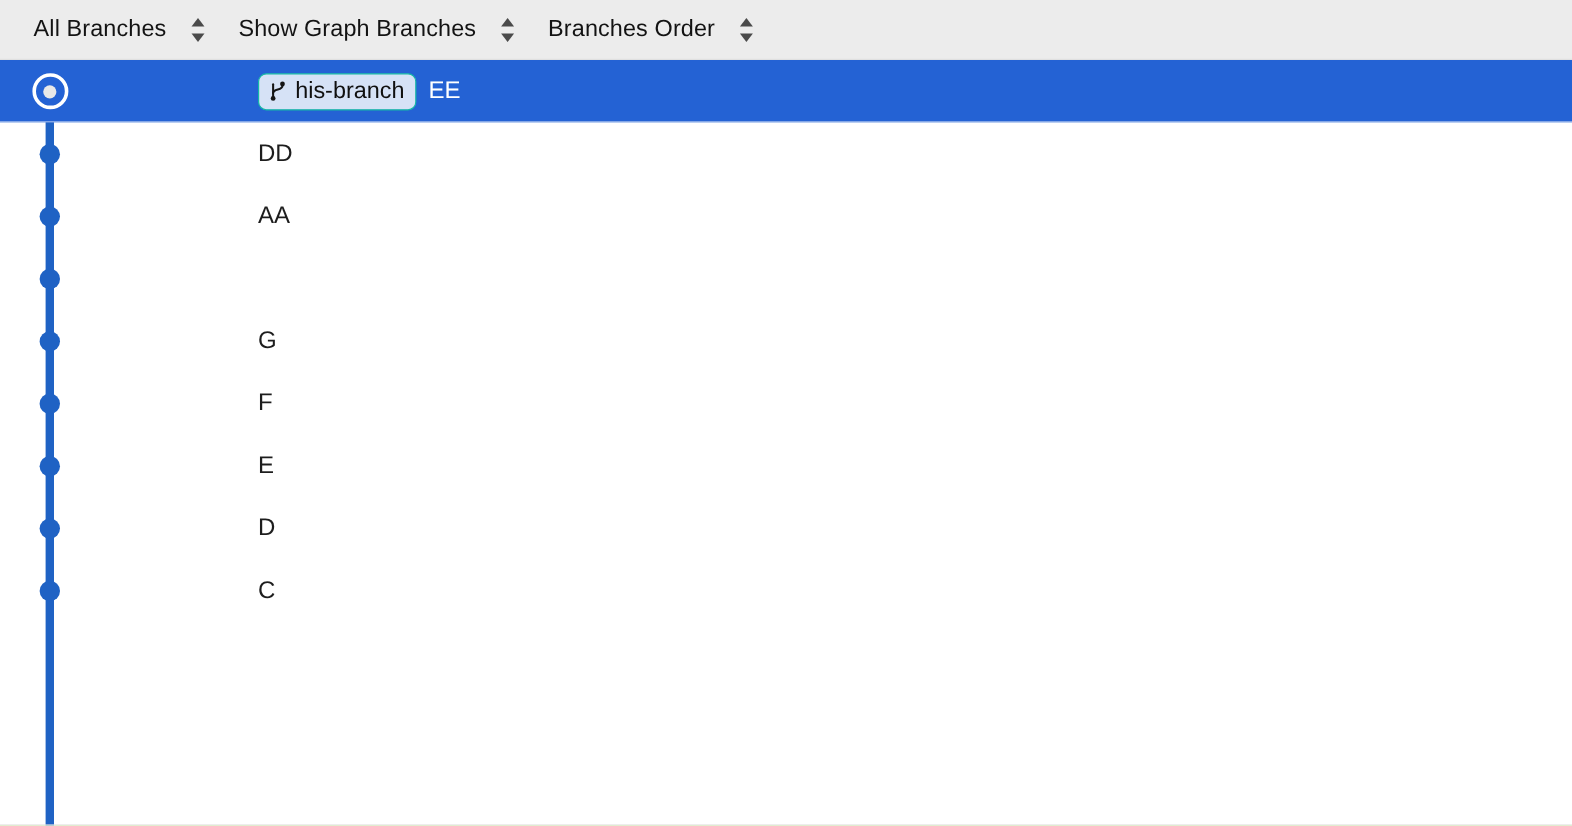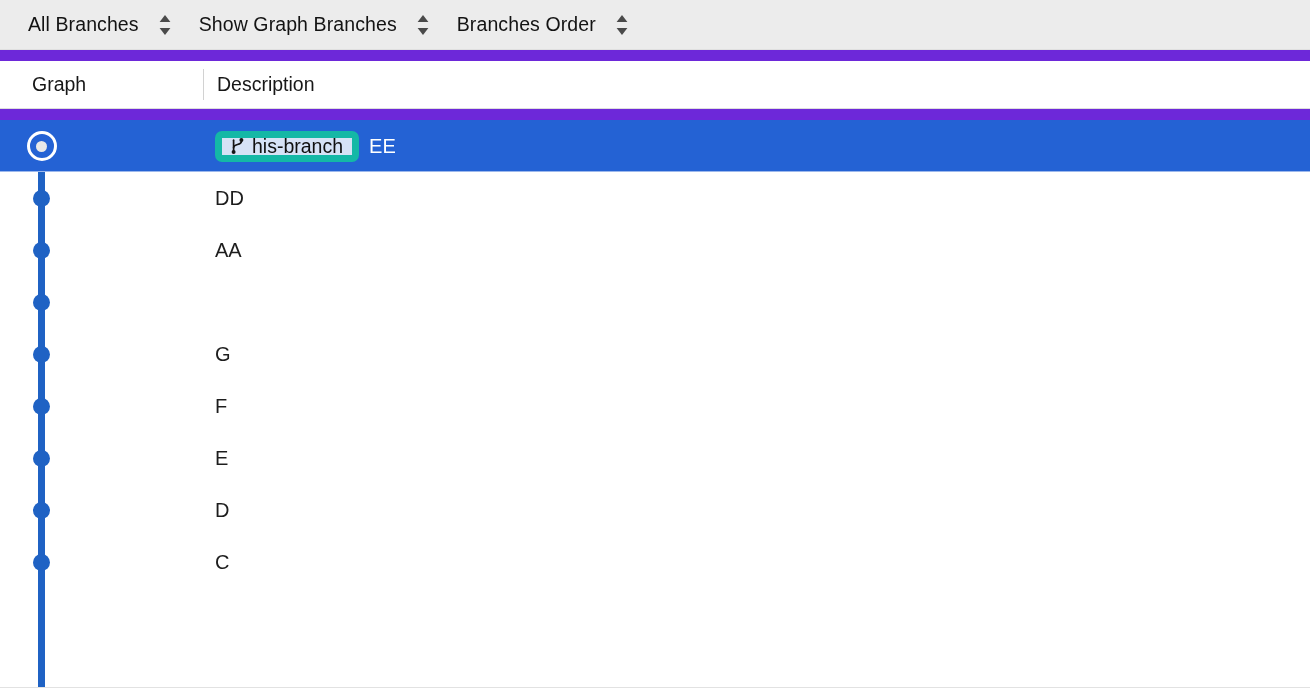--- a/index.html
+++ b/index.html
@@ -14,22 +14,21 @@
     font-family: "Liberation Sans", sans-serif;
     -webkit-font-smoothing: antialiased;
   }
 
   #app {
     position: relative;
     width: 1310px;
     height: 688px;
     display: flex;
     flex-direction: column;
-    background: #6d28d9;
-    gap: 11px;
+    background: #84cc16;
   }
 
   
   .toolbar {
     height: 50px;
     min-height: 50px;
     background: #ececec;
     border-bottom: 1px solid #e0e0e0;
     display: flex;
     align-items: center;
@@ -196,21 +195,21 @@
     font-weight: normal;
   }
 
   
   .chip {
     display: inline-flex;
     align-items: center;
     height: 31px;
     padding: 0 9px 0 7px;
     margin-right: 10px;
-    border: 7px solid #14b8a6;
+    border: 1px solid #14b8a6;
     border-radius: 7px;
     background: #d6e2f6;
     box-sizing: border-box;
     flex: 0 0 auto;
   }
   .chip-icon {
     width: 17px;
     height: 20px;
     margin-right: 6px;
     flex: 0 0 auto;
@@ -259,25 +258,20 @@
         <span class="popup-label">Branches Order</span>
         <span class="stepper">
           <svg viewBox="0 0 24 26" width="24" height="26" aria-hidden="true">
             <path d="M12 3 L17.4 10 L6.6 10 Z" fill="#4a4a4a"></path>
             <path d="M12 23 L6.6 16 L17.4 16 Z" fill="#4a4a4a"></path>
           </svg>
         </span>
       </div>
     </div>
 
-  <div class="col-header">
-    <div class="col-graph">Graph</div>
-    <div class="col-divider"></div>
-    <div class="col-desc">Description</div>
-  </div>
 
   <div class="list">
     <div class="graph-line"></div>
     <div id="rows">
         <div class="row selected first">
           <div class="graph-cell">
             <div class="node-head">
               <div class="node-head-dot"></div>
             </div>
           </div>

